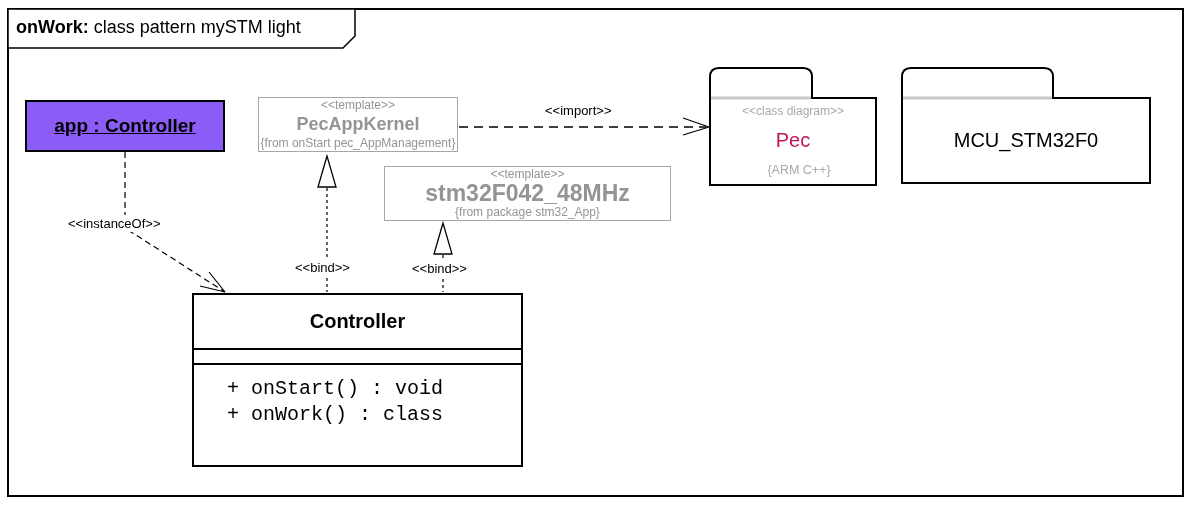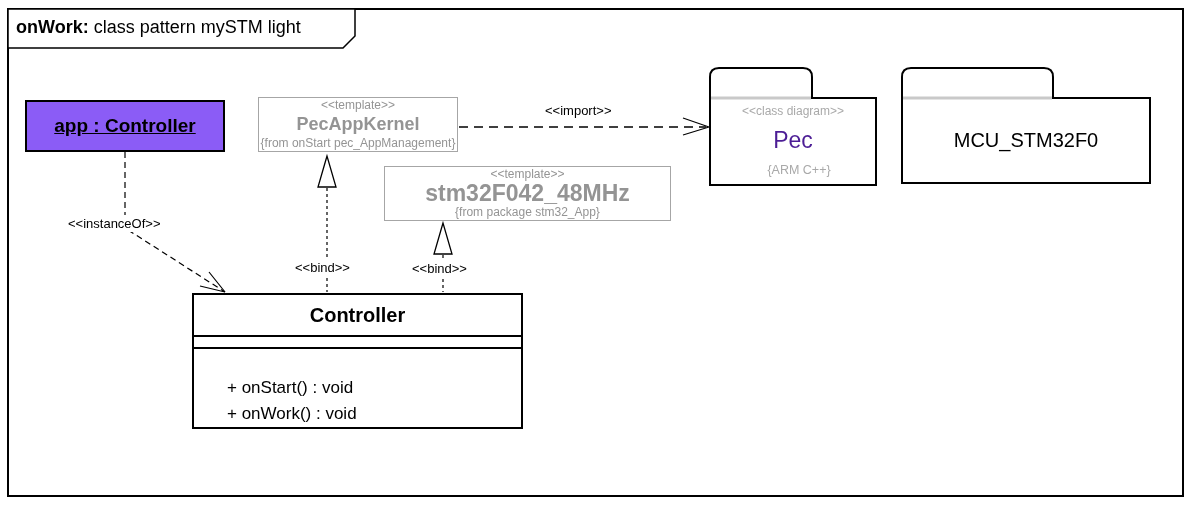--- a/index.html
+++ b/index.html
@@ -29,34 +29,34 @@
   }
   .tpl-pec{left:258px;top:97px;width:200px;height:55px;}
   .tpl-stm{left:384px;top:166px;width:287px;height:55px;}
   .tpl-box .stereo{font-size:12px;line-height:13px;white-space:nowrap;}
   .tpl-box .tname{font-weight:bold;font-size:18px;line-height:25px;white-space:nowrap;}
   .tpl-stm .tname{font-size:23px;}
   .tpl-box .origin{font-size:12px;line-height:13px;white-space:nowrap;}
 
   
   .cls-box{
-    left:192px;top:293px;width:331px;height:136px;border:2px solid #000;background:#fff;
+    left:192px;top:293px;width:331px;height:174px;border:2px solid #000;background:#fff;
     display:flex;flex-direction:column;
   }
   .cls-head{height:53px;display:flex;align-items:center;justify-content:center;
     font-weight:bold;font-size:20px;}
   .cls-sep{height:0;border-top:2px solid #000;}
   .cls-attrs{height:13px;}
-  .cls-ops{flex:1;padding:26px 0 0 33px;font-size:17px;line-height:26px;}
+  .cls-ops{flex:1;padding:11px 0 0 33px;font-size:20px;line-height:26px;font-family:Liberation Mono, monospace;}
 
   
   .pkg-text{display:flex;flex-direction:column;align-items:center;text-align:center;}
   .pec-text{left:710px;top:101px;width:166px;height:82px;justify-content:space-between;padding:3px 0 6px 0;}
   .pec-text .stereo{font-size:12px;color:#a9a9a9;white-space:nowrap;}
-  .pec-text .pname{font-size:23px;color:#4c1d95;text-align:right;}
+  .pec-text .pname{font-size:20px;color:#be185d;text-align:right;}
   .pec-text .ptag{font-size:12.5px;color:#a9a9a9;margin-left:12px;}
   .mcu-text{left:902px;top:98px;width:248px;height:85px;justify-content:center;}
   .mcu-text .pname{font-size:20px;color:#000;white-space:nowrap;}
 
   
   .edge-label{background:#fff;font-size:13px;white-space:nowrap;text-align:left;
     padding:1px 2px;color:#000;}
   .lbl-instanceof{left:66px;top:215px;}
   .lbl-bind-pec{left:293px;top:259px;width:66px;}
   .lbl-bind-stm{left:410px;top:260px;width:66px;}
@@ -118,21 +118,21 @@
     <span class="origin">{from package stm32_App}</span>
   </div>
 
   <div class="abs cls-box">
     <div class="cls-head">Controller</div>
     <div class="cls-sep"></div>
     <div class="cls-attrs"></div>
     <div class="cls-sep"></div>
     <div class="cls-ops">
       <div>+ onStart() : void</div>
-      <div>+ onWork() : void</div>
+      <div>+ onWork() : class</div>
     </div>
   </div>
 
   <div class="abs pkg-text pec-text">
     <span class="stereo">&lt;&lt;class diagram&gt;&gt;</span>
     <span class="pname">Pec</span>
     <span class="ptag">{ARM C++}</span>
   </div>
 
   <div class="abs pkg-text mcu-text">

